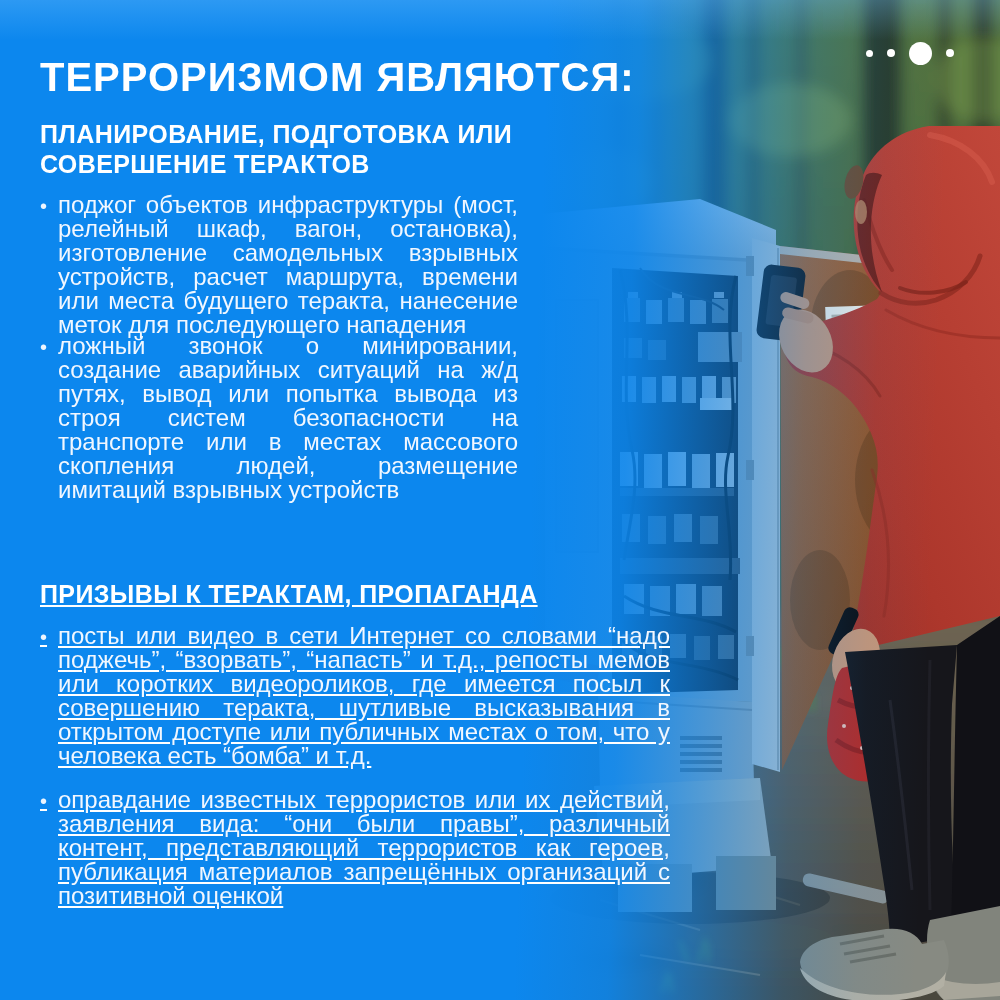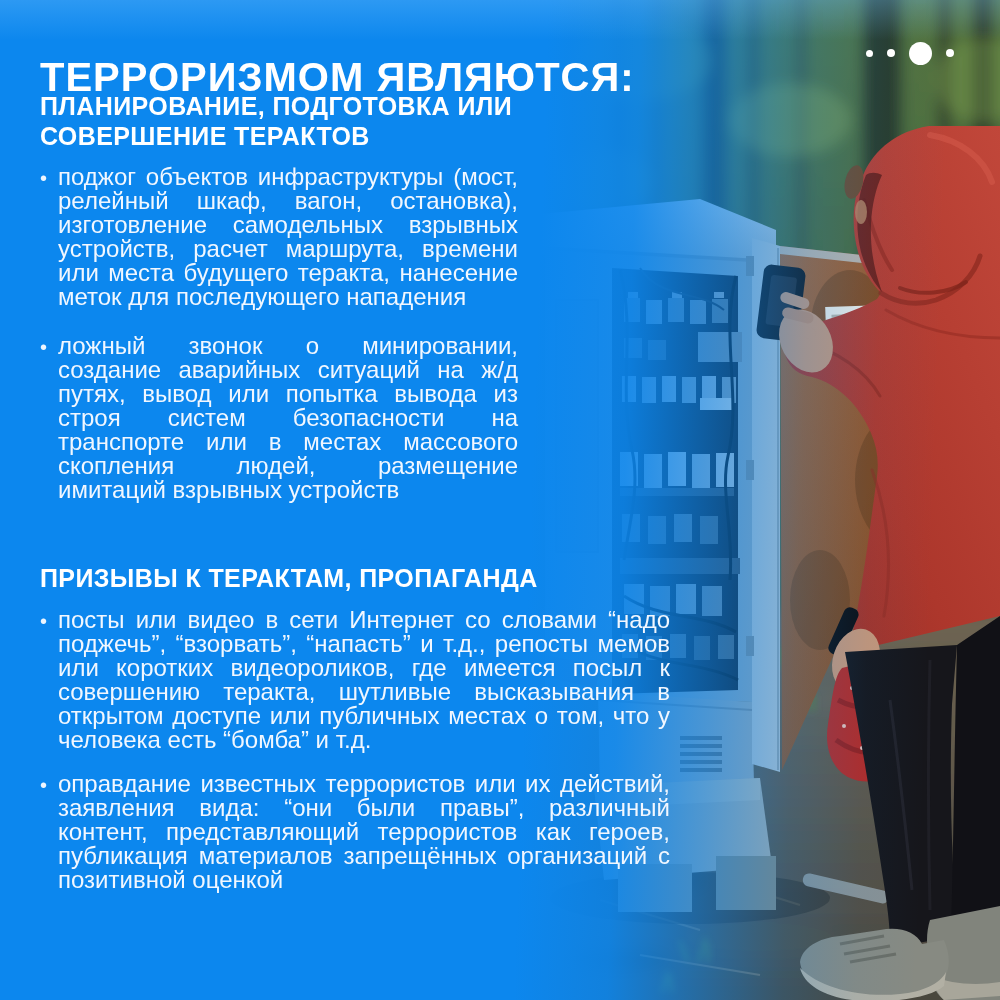--- a/index.html
+++ b/index.html
@@ -28,23 +28,23 @@
   .title{
     position:absolute;left:40px;top:28px;width:720px;
     font-size:40px;font-weight:bold;letter-spacing:1px;line-height:1.1;
     color:#fff;text-transform:uppercase;
   }
   .dots{position:absolute;top:41px;right:46px;height:24px;display:flex;align-items:center;gap:14px;}
   .dot{width:7px;height:7px;border-radius:50%;background:#fff;}
   .dot.d2,.dot.d4{width:8px;height:8px;}
   .dot.active{width:23px;height:23px;}
   .section{position:absolute;left:40px;}
-  .sec-1{top:92px;width:478px;}
+  .sec-1{top:120px;width:478px;}
   .sec-2{top:334px;width:478px;}
-  .sec-3{top:564px;width:630px;}
+  .sec-3{top:580px;width:630px;text-decoration:underline;}
   .sec-head{
     font-size:25px;font-weight:bold;letter-spacing:.4px;line-height:1.18;
     text-transform:uppercase;color:#fff;margin:0 0 14px 0;
   }
   .bullets{margin:0;padding:0;list-style:none;}
   .bullet{display:flex;margin:0 0 20px 0;}
   .bullet .marker{
     flex:0 0 18px;font-size:20px;line-height:26px;color:#eef6ff;
   }
   .bullet .btext{

